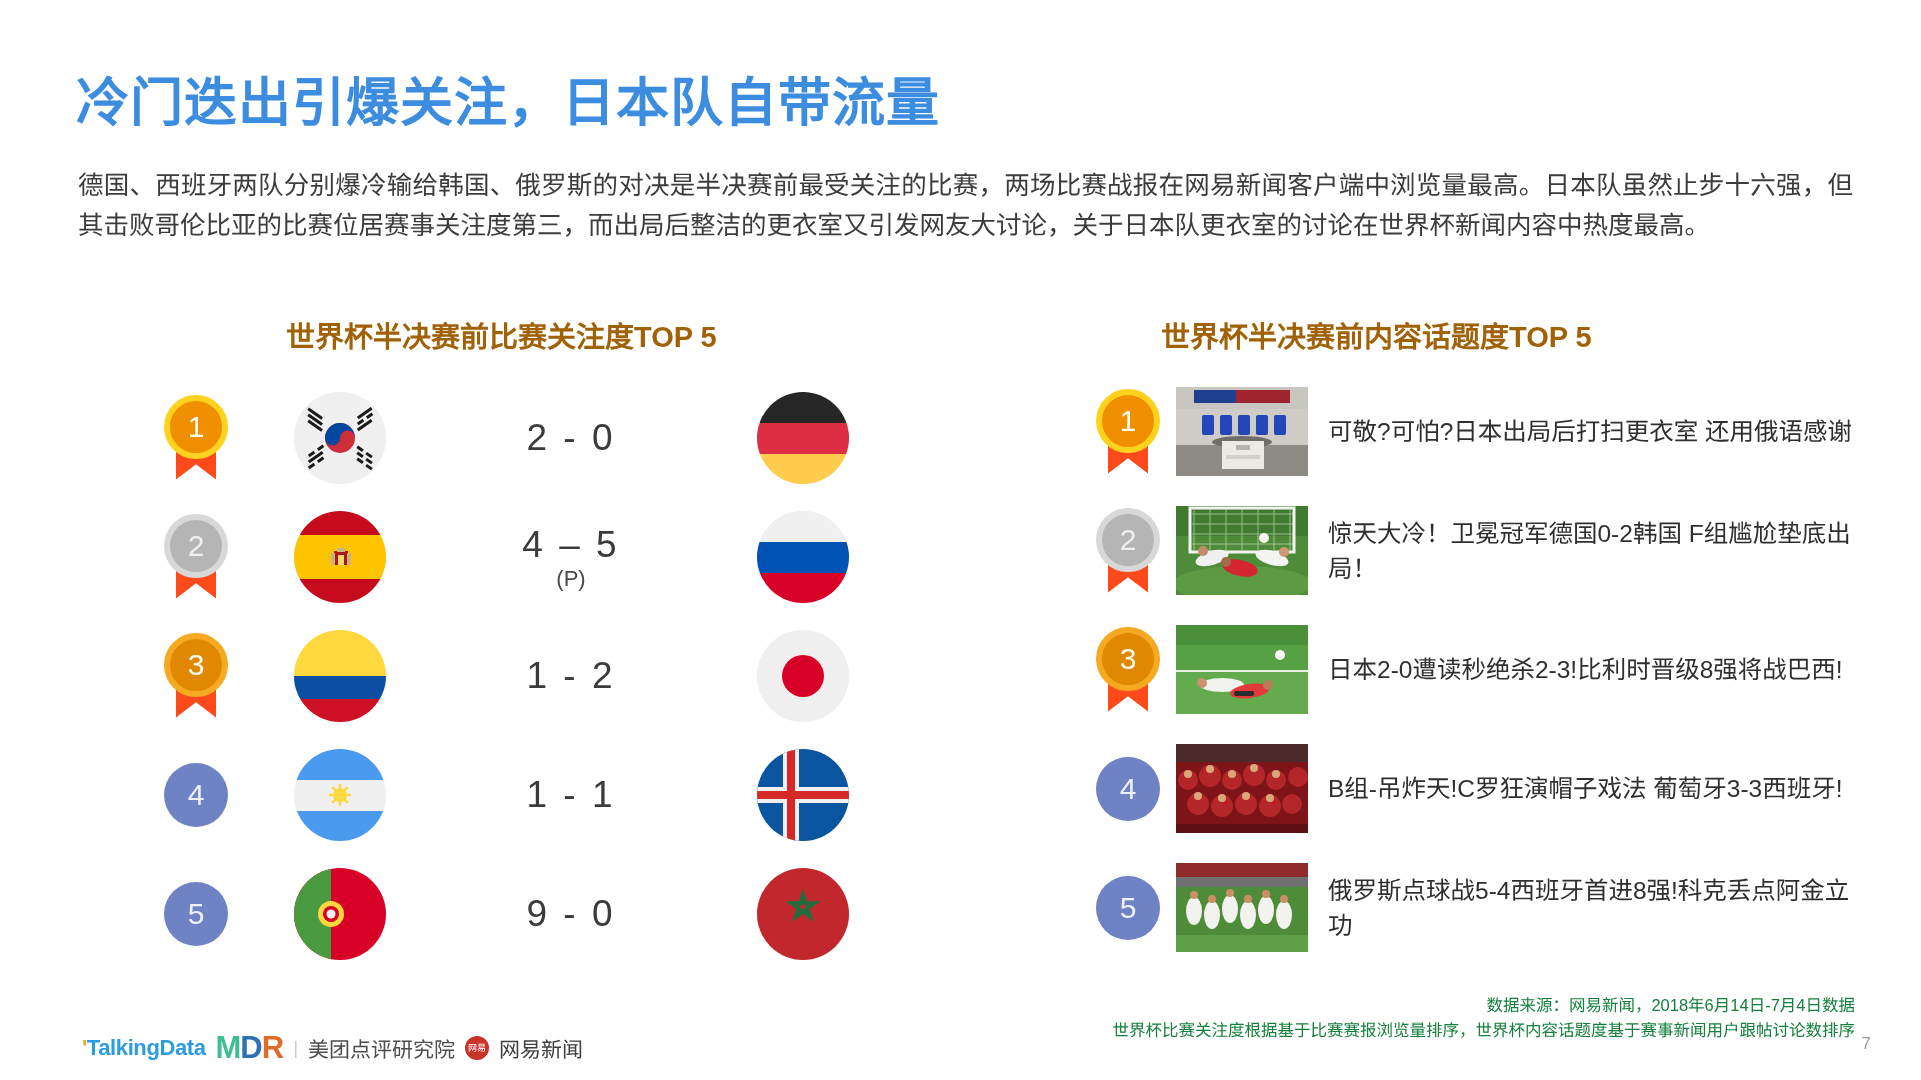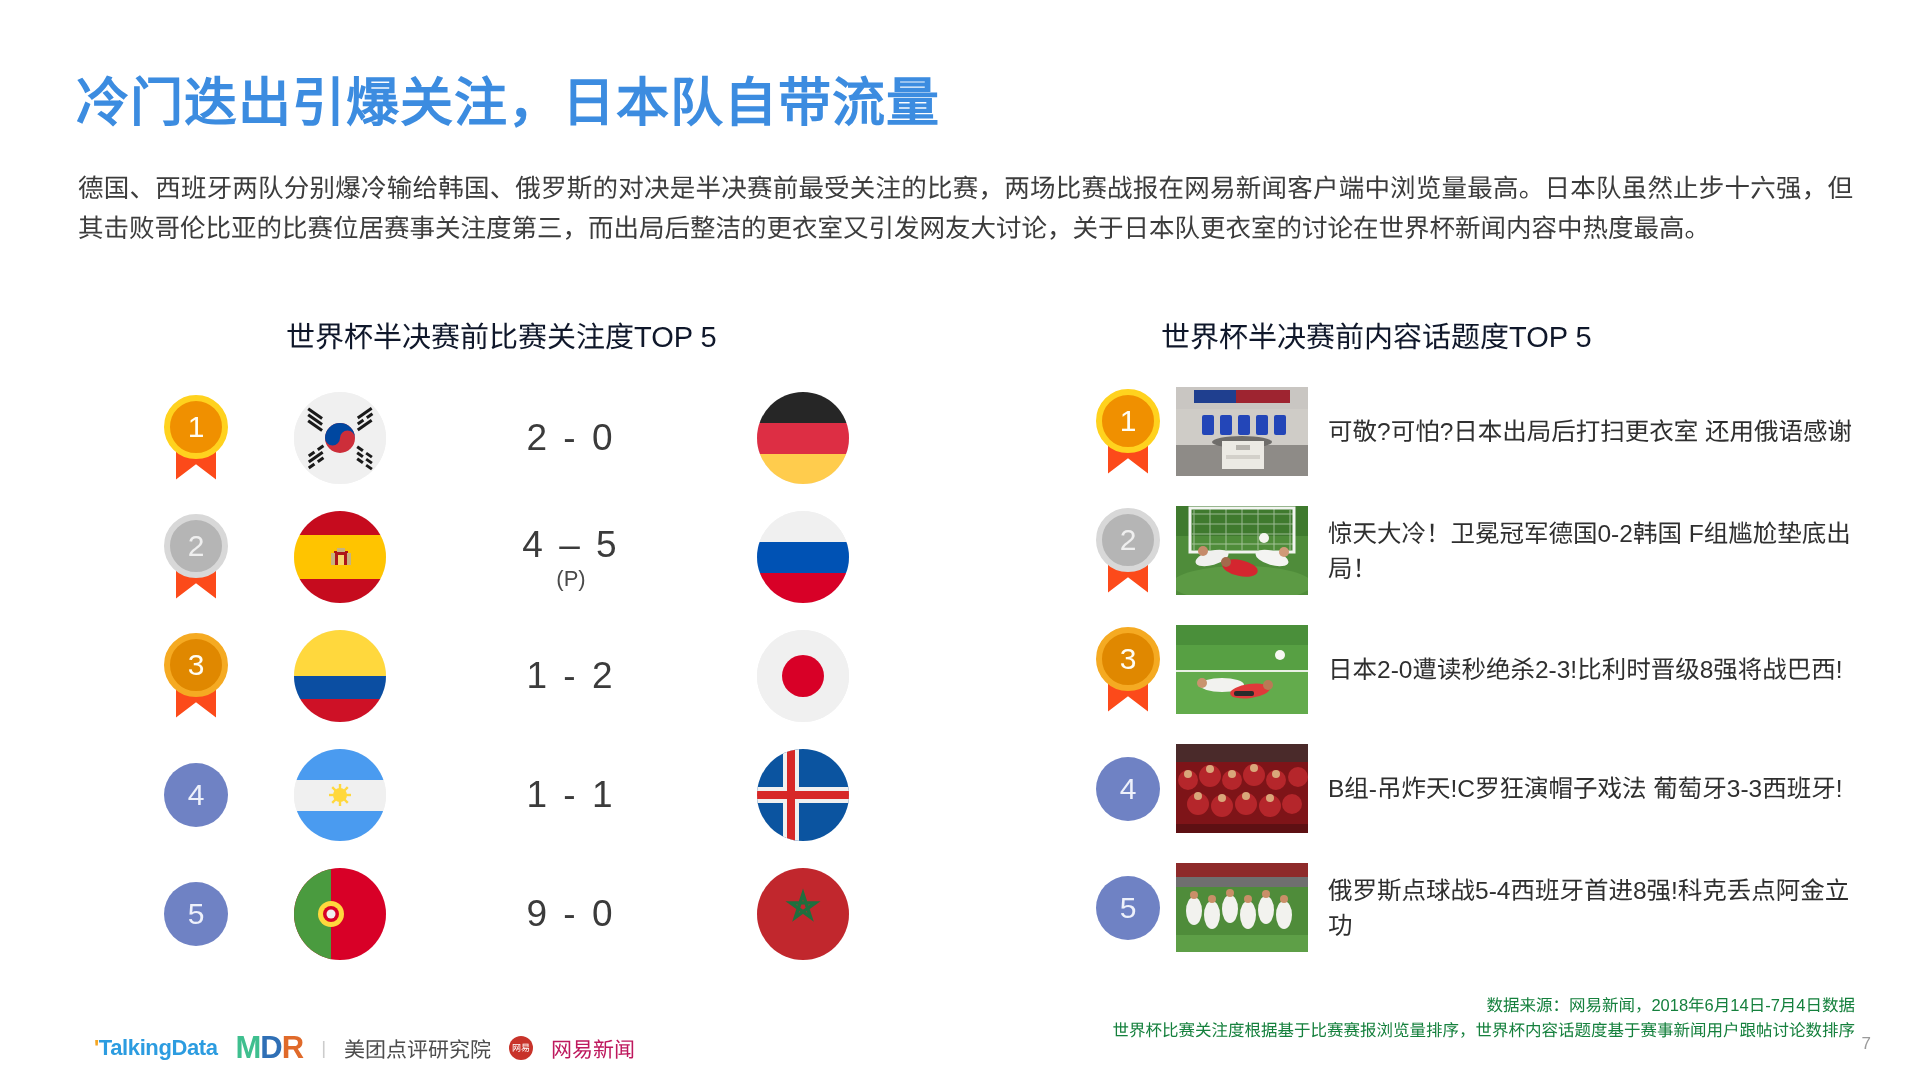--- a/index.html
+++ b/index.html
@@ -18,26 +18,27 @@
   .headline{
     position:absolute;left:76px;top:60px;
     font-size:53px;font-weight:bold;letter-spacing:1px;
     color:#3c8ce0;
     white-space:nowrap;
   }
   .lede{
     position:absolute;left:78px;top:168px;width:1775px;
     font-size:25.5px;line-height:40px;color:#3c3c3c;
     text-align:justify;
+    font-family:Liberation Mono, monospace;
   }
 
   
   .col-title{
     position:absolute;
-    font-size:29px;font-weight:normal;color:#0f172a;
+    font-size:29px;font-weight:bold;color:#a16207;
     white-space:nowrap;
   }
   #title-left{left:286px;top:313px;}
   #title-right{left:1161px;top:313px;}
 
   
   .matches{position:absolute;left:140px;top:378px;width:750px;}
   .match-row{
     height:119px;display:flex;align-items:center;
   }
@@ -99,37 +100,37 @@
   
   .source{
     position:absolute;right:66px;top:993px;
     text-align:right;font-size:16.5px;line-height:25px;color:#15803d;
   }
   .pagenum{
     position:absolute;right:50px;top:1034px;
     font-size:17px;color:#9a9a9a;
   }
   .logos{
-    position:absolute;left:94px;top:1030px;
-    display:flex;align-items:center;gap:18px;
+    position:absolute;left:82px;top:1030px;
+    display:flex;align-items:center;gap:10px;
   }
   .logo-td{font-size:22px;font-weight:bold;color:#2c9ce0;letter-spacing:-0.4px;}
   .logo-td .dot{color:#f5a623;}
   .logo-mdr{font-size:31px;font-weight:bold;letter-spacing:-1px;}
   .logo-mdr .m{color:#3fbf8f;}
   .logo-mdr .d{color:#2f6fb5;}
   .logo-mdr .r{color:#e06a2a;}
   .logo-sep{color:#cccccc;font-size:19px;}
   .logo-mtdp{font-size:21px;color:#4d4d4d;}
   .logo-ne-mark{
     width:24px;height:24px;background:#c8332a;border-radius:12px;
     color:#fff;font-size:9px;display:flex;align-items:center;justify-content:center;
     line-height:1;text-align:center;
   }
-  .logo-ne{font-size:21px;color:#be185d;}
+  .logo-ne{font-size:21px;color:#404040;}
 </style>
 </head>
 <body>
 
 <div class="slide">
 
   <div class="headline">冷门迭出引爆关注，日本队自带流量</div>
   <div class="lede">德国、西班牙两队分别爆冷输给韩国、俄罗斯的对决是半决赛前最受关注的比赛，两场比赛战报在网易新闻客户端中浏览量最高。日本队虽然止步十六强，但其击败哥伦比亚的比赛位居赛事关注度第三，而出局后整洁的更衣室又引发网友大讨论，关于日本队更衣室的讨论在世界杯新闻内容中热度最高。</div>
 
   <div class="col-title" id="title-left">世界杯半决赛前比赛关注度TOP 5</div>

